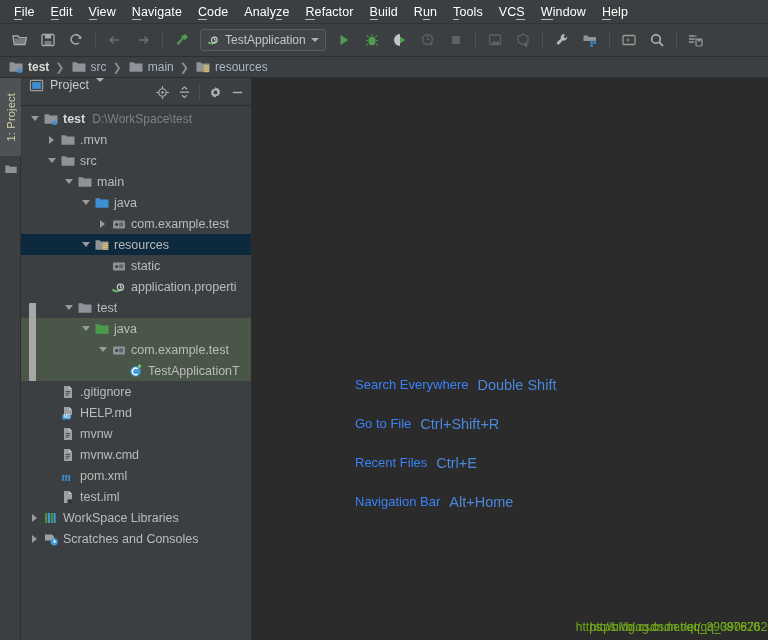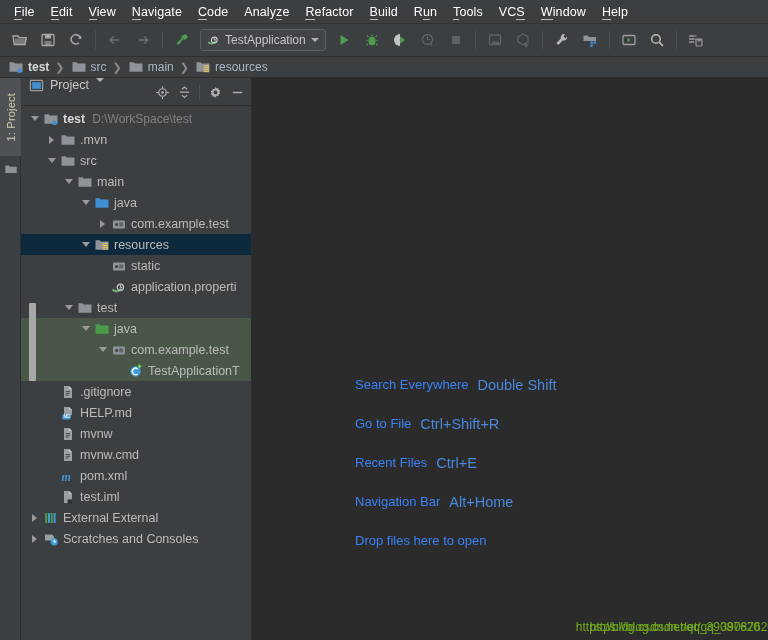--- a/index.html
+++ b/index.html
@@ -692,21 +692,21 @@
         <div class="row" style="padding-left: 7px;">
           <span class="arrow closed"></span>
           <span style="display: flex; align-items: center; margin-left: 2px;">
             <svg class="ico" viewBox="0 0 16 16">
               <rect x="2.2" y="3" width="2" height="10" fill="#4a9c4a"></rect>
               <rect x="5" y="3" width="2" height="10" fill="#3f9cd4"></rect>
               <rect x="7.8" y="3" width="2" height="10" fill="#4a9c4a"></rect>
               <rect x="10.6" y="3" width="2" height="10" fill="#3f9cd4"></rect>
             </svg>
           </span>
-          <span class="lbl">External External</span>
+          <span class="lbl">WorkSpace Libraries</span>
         </div>
         <div class="row" style="padding-left: 7px;">
           <span class="arrow closed"></span>
           <span style="display: flex; align-items: center; margin-left: 2px;">
             <svg class="ico" viewBox="0 0 16 16">
               <path d="M2 3.5h7l2 2v4H2z" fill="#9aa0a4"></path>
               <circle cx="11.2" cy="10.8" r="3.6" fill="#3f9cd4"></circle>
               <path d="M11.2 8.6v2.3h1.8" stroke="#ffffff" stroke-width="1.2" fill="none"></path>
             </svg>
           </span>
@@ -726,23 +726,20 @@
           <span class="hint-label">Go to File</span>
           <span class="hint-key">Ctrl+Shift+R</span>
         </div>
         <div class="hint-row">
           <span class="hint-label">Recent Files</span>
           <span class="hint-key">Ctrl+E</span>
         </div>
         <div class="hint-row">
           <span class="hint-label">Navigation Bar</span>
           <span class="hint-key">Alt+Home</span>
-        </div>
-        <div class="hint-row">
-          <span class="hint-label">Drop files here to open</span>
         </div>
       </div>
     <div class="watermark">
       <span class="wm-stack">
         <span class="a">https://blog.csdn.net/qq_39087620</span>
         <span class="b">https://blog.csdn.net/qq_39087620</span>
       </span>
     </div>
   </div>
 

